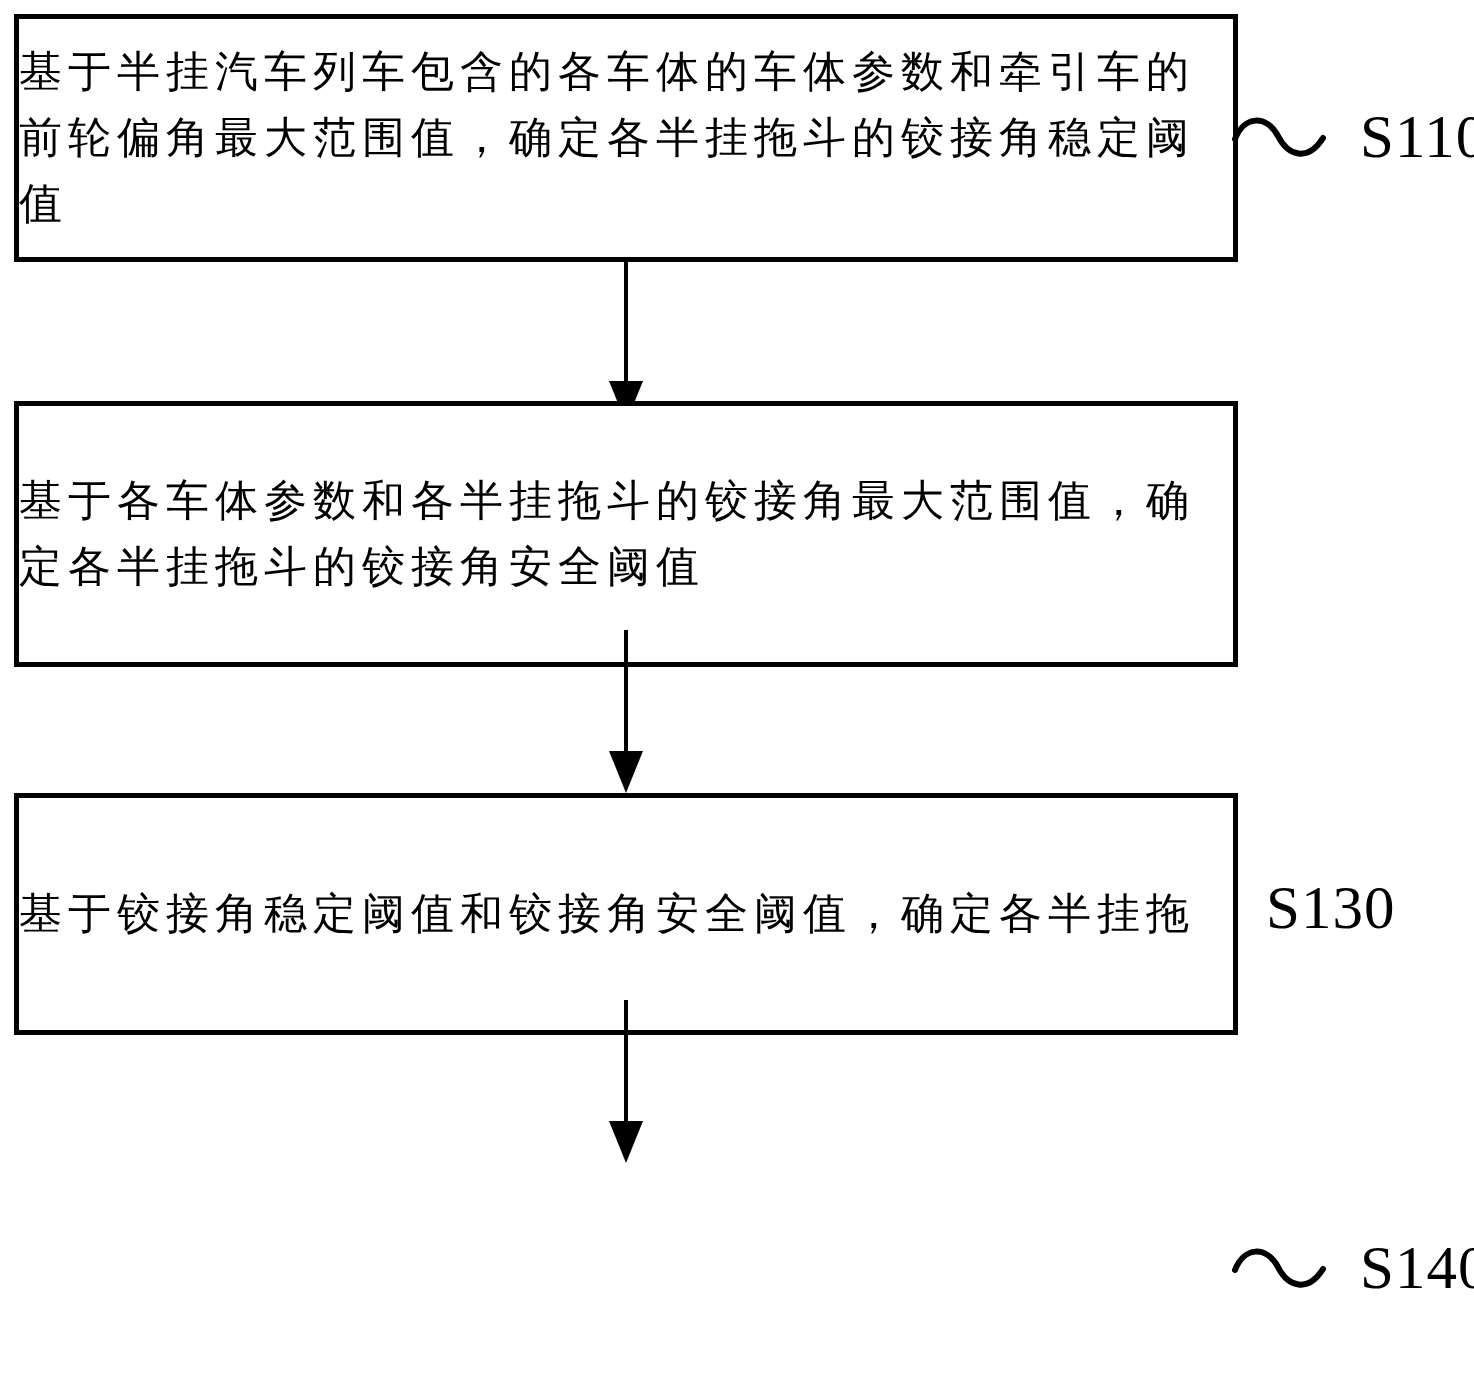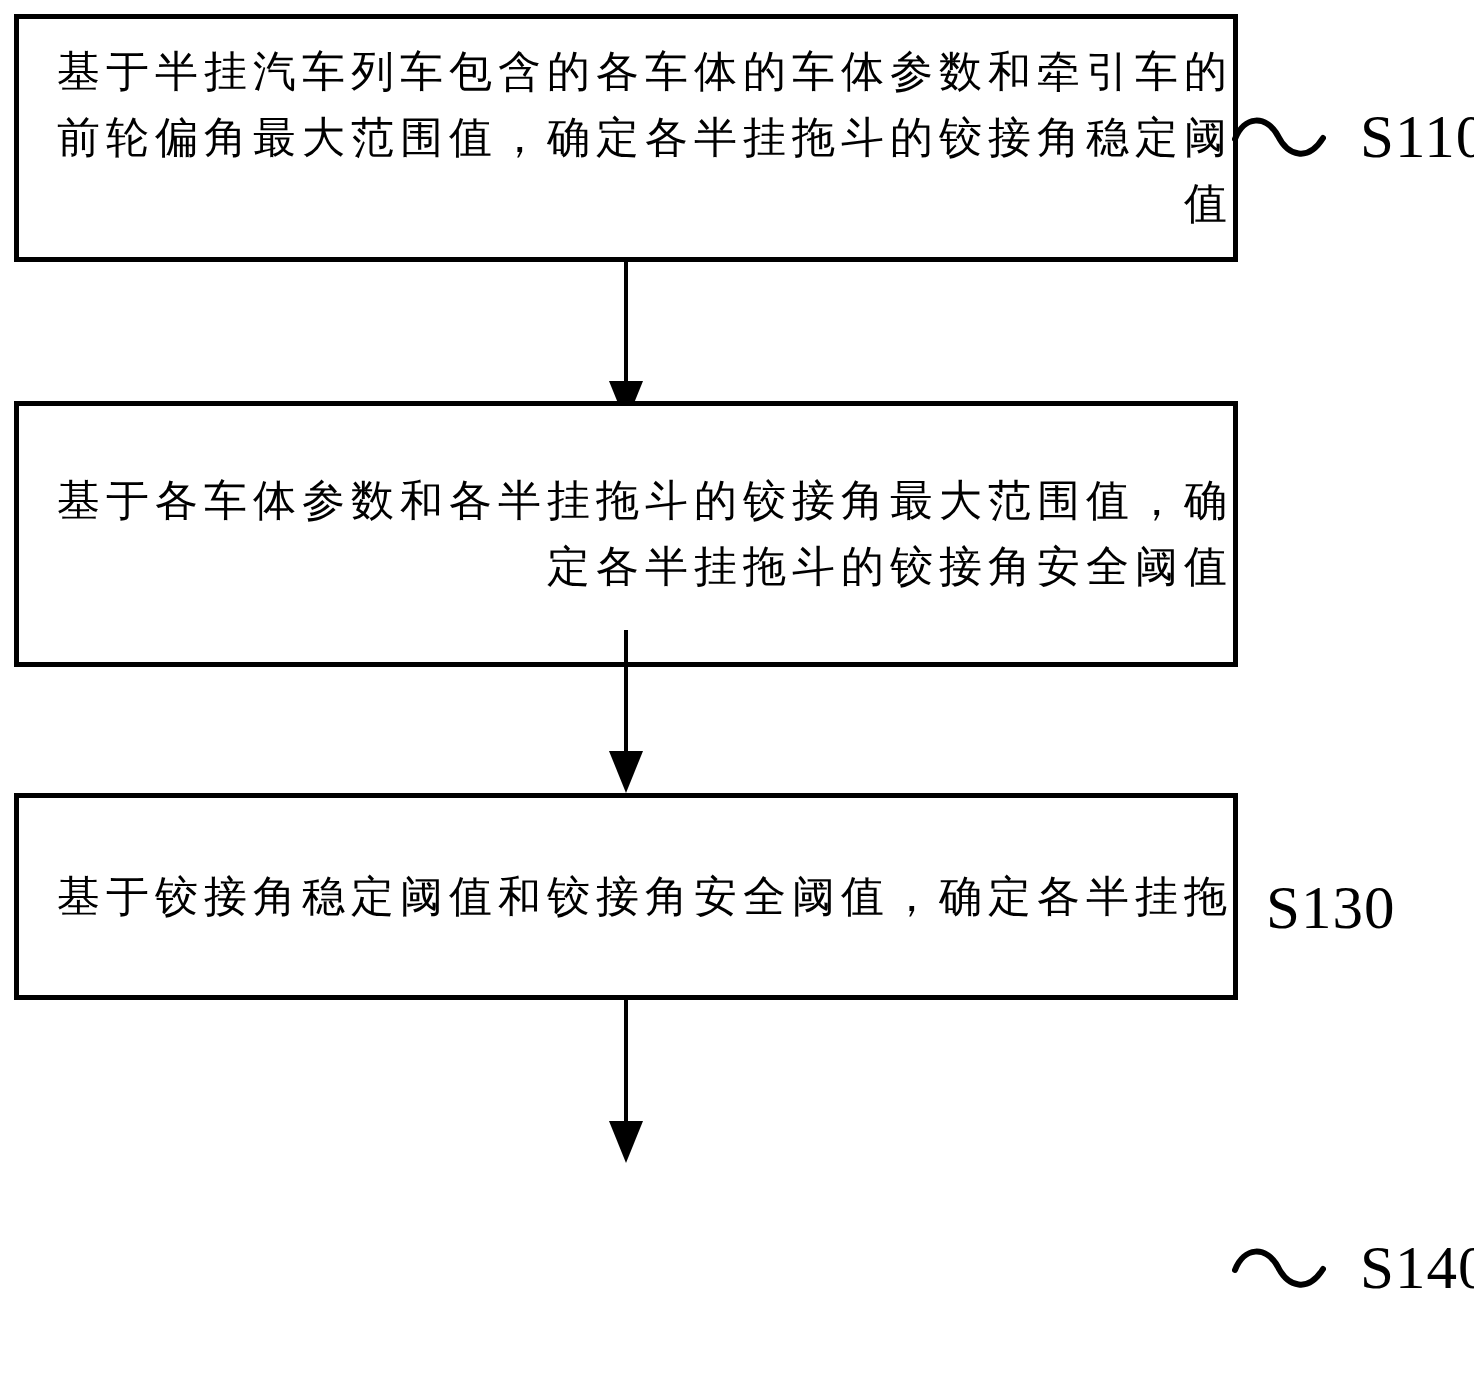--- a/index.html
+++ b/index.html
@@ -25,25 +25,25 @@
     width: 1224px;
     box-sizing: border-box;
     border: 5px solid #000000;
     background: #ffffff;
     display: flex;
     align-items: center;
     justify-content: center;
   }
   .box1 { top: 14px;   height: 248px; }
   .box2 { top: 401px;  height: 266px; }
-  .box3 { top: 793px;  height: 207px; }
+  .box3 { top: 793px;  height: 242px; }
   .box4 { top: 1163px; height: 207px; }
   .box-text {
     width: 100%;
-    text-align: right;
+    text-align: left;
     color: #000000;
     font-size: 43px;
     line-height: 66px;
     letter-spacing: 6px;
     font-family: "Liberation Serif", "DejaVu Serif", serif;
   }
   .arrow {
     position: absolute;
     left: 608px;
     width: 36px;

